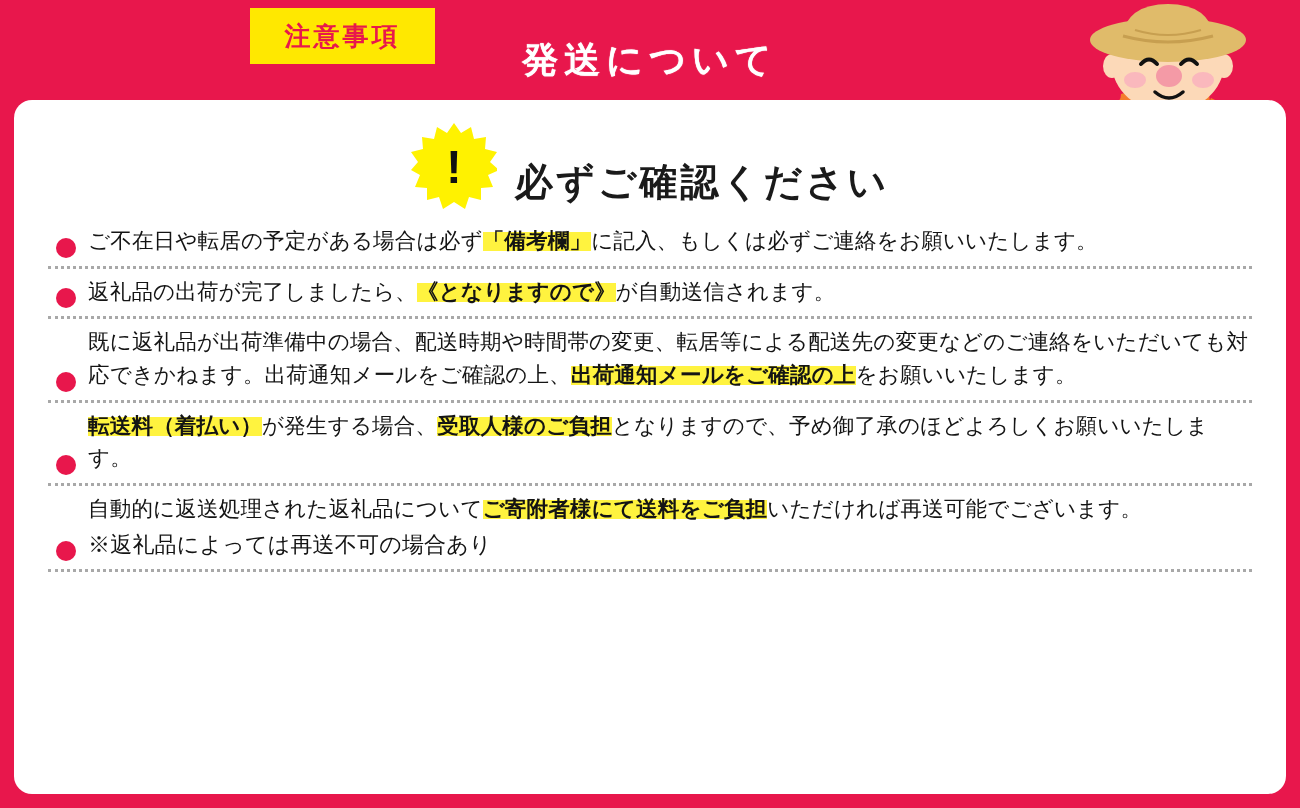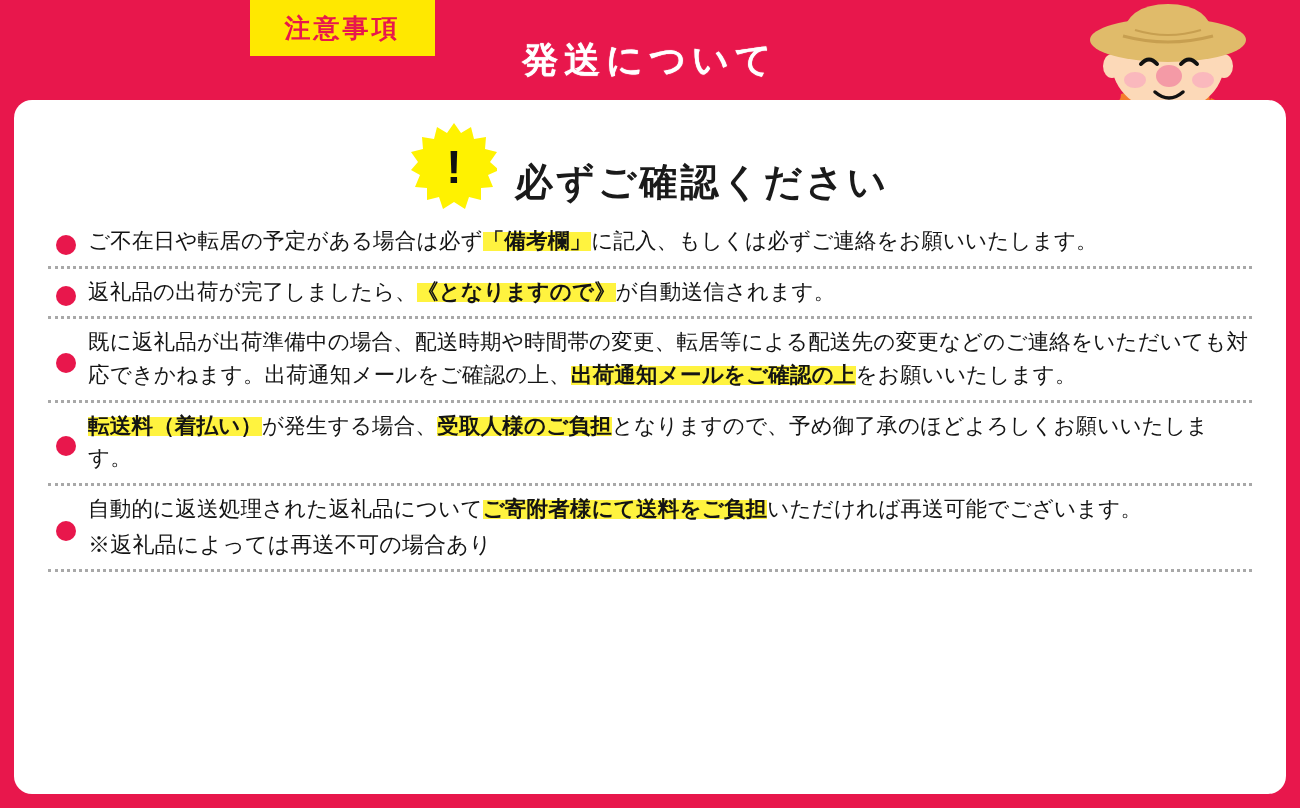--- a/index.html
+++ b/index.html
@@ -25,21 +25,21 @@
   
   .header {
     position: relative;
     height: 100px;
     box-sizing: border-box;
   }
 
   .notice-tag {
     position: absolute;
     left: 250px;
-    top: 0;
+    top: 8px;
     width: 185px;
     height: 56px;
     background: #ffe800;
     display: flex;
     align-items: center;
     justify-content: center;
   }
   .notice-tag span {
     color: #e8174c;
     font-weight: bold;
@@ -96,21 +96,21 @@
     letter-spacing: 3px;
     margin-top: 32px;
   }
 
   
   .list {
     margin-top: 4px;
   }
   .item {
     display: flex;
-    align-items: center;
+    align-items: flex-end;
     padding: 7px 0 8px 2px;
     border-bottom: 3px dotted #a8a8a8;
   }
   .item:last-child { border-bottom: 3px dotted #a8a8a8; }
 
   .bullet {
     flex: none;
     width: 20px;
     height: 20px;
     border-radius: 50%;

